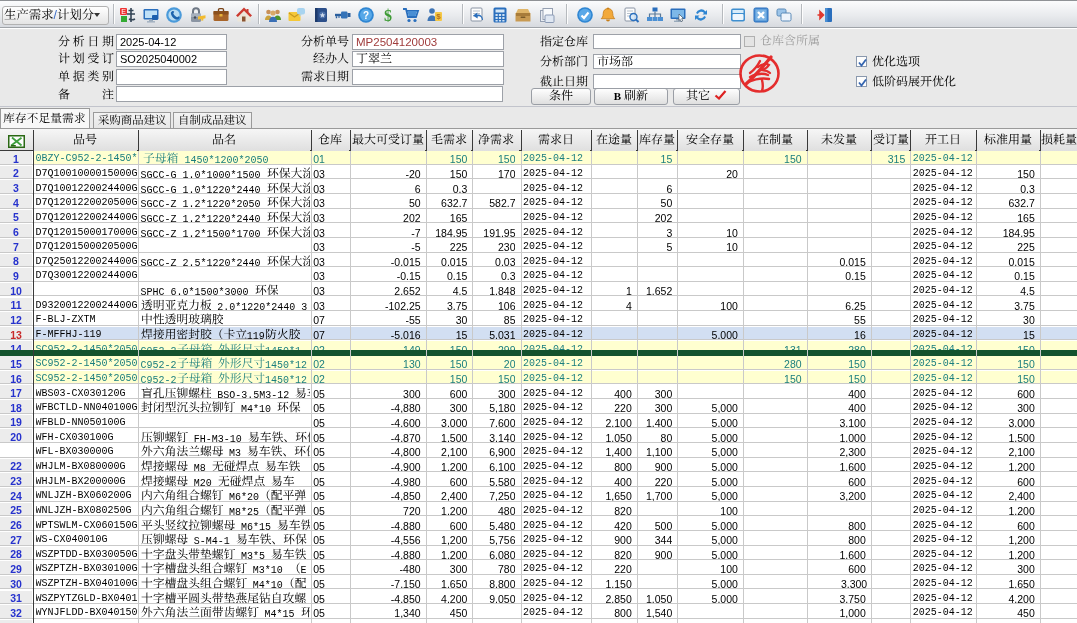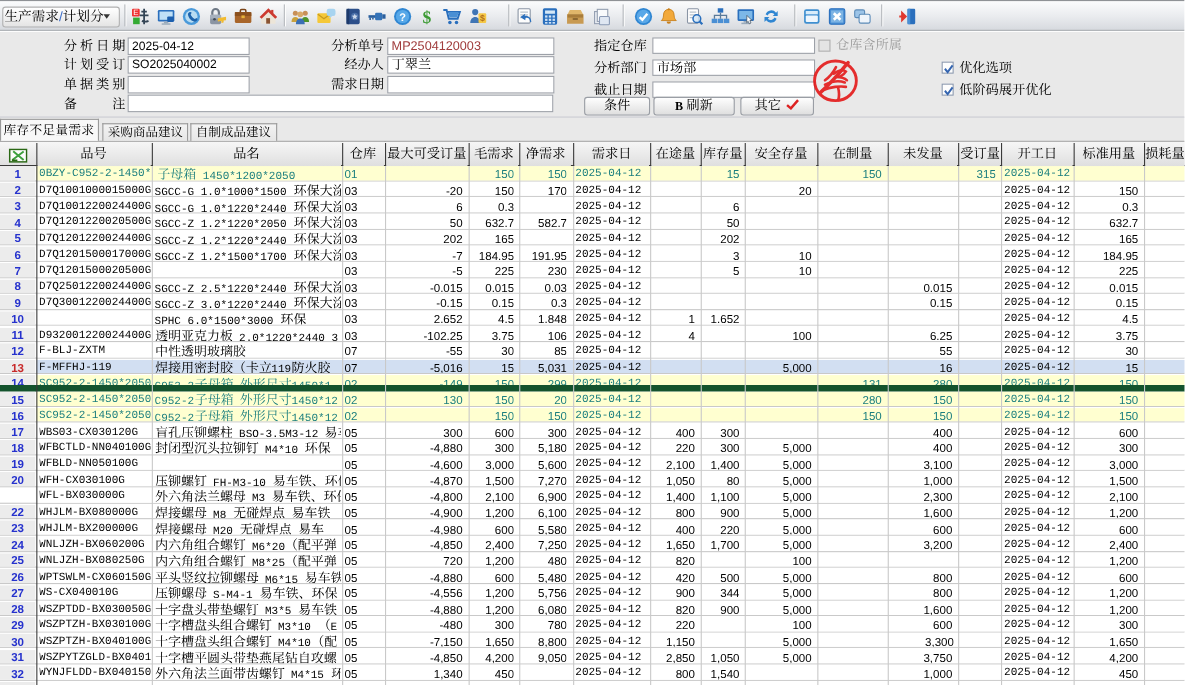--- a/index.html
+++ b/index.html
@@ -830,26 +830,20 @@
         <div class="a cell num" style="left:807.6px;top:0;width:58.2px;color:#000000;font-size:10.5px">0.015</div>
         <div class="a cell num" style="left:871.8px;top:0;width:33.5px;color:#000000;font-size:10.5px"></div>
         <div class="a cell code" style="left:912.8px;top:0;width:62px;color:#000000">2025-04-12</div>
         <div class="a cell num" style="left:976.8px;top:0;width:58px;color:#000000;font-size:10.5px">0.015</div>
         <div class="a cell num" style="left:1040.8px;top:0;width:32.2px;color:#000000;font-size:10.5px"></div>
       </div>
       <div class="a row" style="top:268.2px;height:13.65px;border-bottom:1px solid #c9c9c9">
         <div class="a cell rn" style="left:0;top:0;width:32px;color:#2632cd">9</div>
         <div class="a" style="left:33px;top:0;width:1045px;height:13.65px;background:#ffffff"></div>
         <div class="a cell code" style="left:35.5px;top:0;width:101px;color:#000000">D7Q3001220024400G</div>
-        <div class="a cell code" style="left:140.5px;top:0;width:169.2px;color:#000000">SGCC-Z 3.0*1220*2440 <svg class="z" style="width:47.2px;height:11.8px" viewBox="0 0 4000 1000">
-            <use href="#g73AF"></use>
-            <use href="#g4FDD" x="1000"></use>
-            <use href="#g5927" x="2000"></use>
-            <use href="#g6D82" x="3000"></use>
-          </svg></div>
         <div class="a cell" style="left:313.2px;top:0;width:36px;color:#000000;font-size:10.5px">03</div>
         <div class="a cell num" style="left:351.2px;top:0;width:69.4px;color:#000000;font-size:10.5px">-0.15</div>
         <div class="a cell num" style="left:426.6px;top:0;width:40.8px;color:#000000;font-size:10.5px">0.15</div>
         <div class="a cell num" style="left:473.4px;top:0;width:42.1px;color:#000000;font-size:10.5px">0.3</div>
         <div class="a cell code" style="left:523px;top:0;width:66.5px;color:#000000">2025-04-12</div>
         <div class="a cell num" style="left:591.5px;top:0;width:40.3px;color:#000000;font-size:10.5px"></div>
         <div class="a cell num" style="left:637.8px;top:0;width:34.5px;color:#000000;font-size:10.5px"></div>
         <div class="a cell num" style="left:678.3px;top:0;width:59.6px;color:#000000;font-size:10.5px"></div>
         <div class="a cell num" style="left:743.9px;top:0;width:57.7px;color:#000000;font-size:10.5px"></div>
         <div class="a cell num" style="left:807.6px;top:0;width:58.2px;color:#000000;font-size:10.5px">0.15</div>
@@ -1119,21 +1113,21 @@
         <div class="a cell num" style="left:976.8px;top:0;width:58px;color:#000000;font-size:10.5px">300</div>
         <div class="a cell num" style="left:1040.8px;top:0;width:32.2px;color:#000000;font-size:10.5px"></div>
       </div>
       <div class="a row" style="top:414.7px;height:13.65px;border-bottom:1px solid #c9c9c9">
         <div class="a cell rn" style="left:0;top:0;width:32px;color:#2632cd">19</div>
         <div class="a" style="left:33px;top:0;width:1045px;height:13.65px;background:#ffffff"></div>
         <div class="a cell code" style="left:35.5px;top:0;width:101px;color:#000000">WFBLD-NN050100G</div>
         <div class="a cell" style="left:313.2px;top:0;width:36px;color:#000000;font-size:10.5px">05</div>
         <div class="a cell num" style="left:351.2px;top:0;width:69.4px;color:#000000;font-size:10.5px">-4,600</div>
         <div class="a cell num" style="left:426.6px;top:0;width:40.8px;color:#000000;font-size:10.5px">3,000</div>
-        <div class="a cell num" style="left:473.4px;top:0;width:42.1px;color:#000000;font-size:10.5px">5,600</div>
+        <div class="a cell num" style="left:473.4px;top:0;width:42.1px;color:#000000;font-size:10.5px">7,600</div>
         <div class="a cell code" style="left:523px;top:0;width:66.5px;color:#000000">2025-04-12</div>
         <div class="a cell num" style="left:591.5px;top:0;width:40.3px;color:#000000;font-size:10.5px">2,100</div>
         <div class="a cell num" style="left:637.8px;top:0;width:34.5px;color:#000000;font-size:10.5px">1,400</div>
         <div class="a cell num" style="left:678.3px;top:0;width:59.6px;color:#000000;font-size:10.5px">5,000</div>
         <div class="a cell num" style="left:743.9px;top:0;width:57.7px;color:#000000;font-size:10.5px"></div>
         <div class="a cell num" style="left:807.6px;top:0;width:58.2px;color:#000000;font-size:10.5px">3,100</div>
         <div class="a cell num" style="left:871.8px;top:0;width:33.5px;color:#000000;font-size:10.5px"></div>
         <div class="a cell code" style="left:912.8px;top:0;width:62px;color:#000000">2025-04-12</div>
         <div class="a cell num" style="left:976.8px;top:0;width:58px;color:#000000;font-size:10.5px">3,000</div>
         <div class="a cell num" style="left:1040.8px;top:0;width:32.2px;color:#000000;font-size:10.5px"></div>
@@ -1151,21 +1145,21 @@
             <use href="#g6613"></use>
             <use href="#g8F66" x="1000"></use>
             <use href="#g94C1" x="2000"></use>
             <use href="#g3001" x="3000"></use>
             <use href="#g73AF" x="4000"></use>
             <use href="#g4FDD" x="5000"></use>
           </svg></div>
         <div class="a cell" style="left:313.2px;top:0;width:36px;color:#000000;font-size:10.5px">05</div>
         <div class="a cell num" style="left:351.2px;top:0;width:69.4px;color:#000000;font-size:10.5px">-4,870</div>
         <div class="a cell num" style="left:426.6px;top:0;width:40.8px;color:#000000;font-size:10.5px">1,500</div>
-        <div class="a cell num" style="left:473.4px;top:0;width:42.1px;color:#000000;font-size:10.5px">7,270</div>
+        <div class="a cell num" style="left:473.4px;top:0;width:42.1px;color:#000000;font-size:10.5px">3,140</div>
         <div class="a cell code" style="left:523px;top:0;width:66.5px;color:#000000">2025-04-12</div>
         <div class="a cell num" style="left:591.5px;top:0;width:40.3px;color:#000000;font-size:10.5px">1,050</div>
         <div class="a cell num" style="left:637.8px;top:0;width:34.5px;color:#000000;font-size:10.5px">80</div>
         <div class="a cell num" style="left:678.3px;top:0;width:59.6px;color:#000000;font-size:10.5px">5,000</div>
         <div class="a cell num" style="left:743.9px;top:0;width:57.7px;color:#000000;font-size:10.5px"></div>
         <div class="a cell num" style="left:807.6px;top:0;width:58.2px;color:#000000;font-size:10.5px">1,000</div>
         <div class="a cell num" style="left:871.8px;top:0;width:33.5px;color:#000000;font-size:10.5px"></div>
         <div class="a cell code" style="left:912.8px;top:0;width:62px;color:#000000">2025-04-12</div>
         <div class="a cell num" style="left:976.8px;top:0;width:58px;color:#000000;font-size:10.5px">1,500</div>
         <div class="a cell num" style="left:1040.8px;top:0;width:32.2px;color:#000000;font-size:10.5px"></div>

